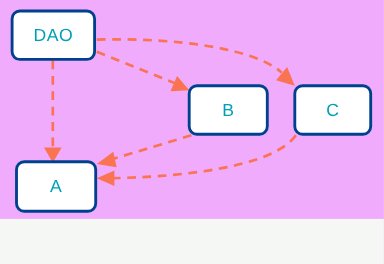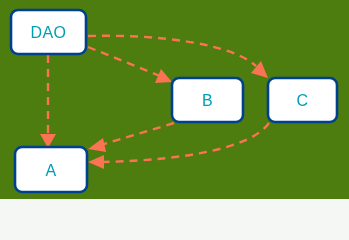--- a/index.html
+++ b/index.html
@@ -11,21 +11,21 @@
     width: 349px;
     height: 199px;
     background: #f5f7f4;
     font-family: "Liberation Sans", sans-serif;
     overflow: hidden;
   }
   #diagram-canvas {
     position: relative;
     width: 349px;
     height: 199px;
-    background: #4d7c0f;
+    background: #f0abfc;
   }
   #graph-svg {
     position: absolute;
     left: 0;
     top: 0;
     width: 349px;
     height: 199px;
     display: block;
   }
   .node-box {

